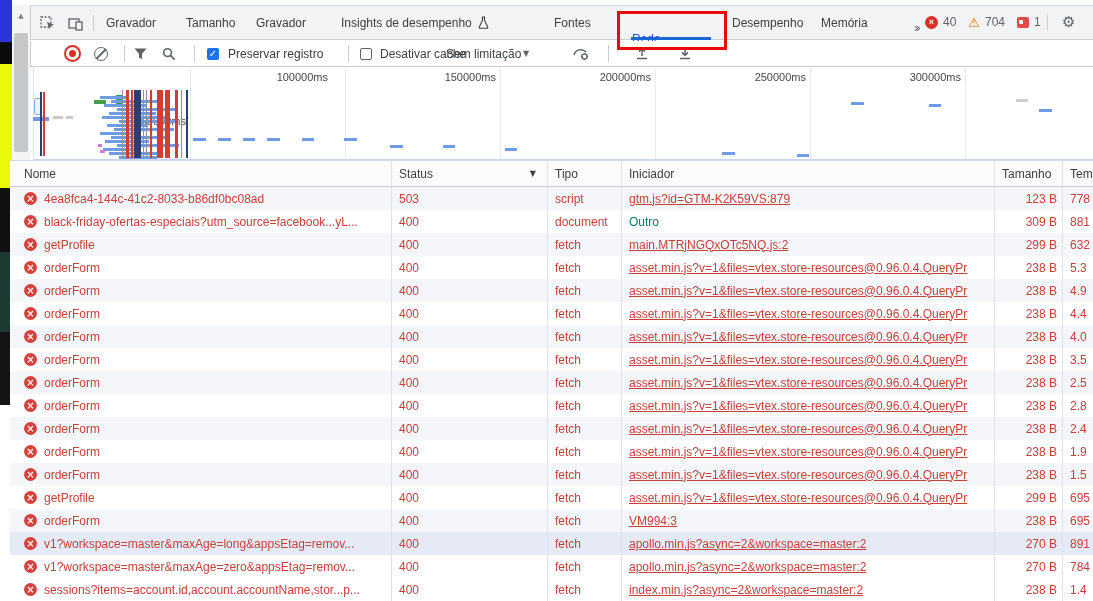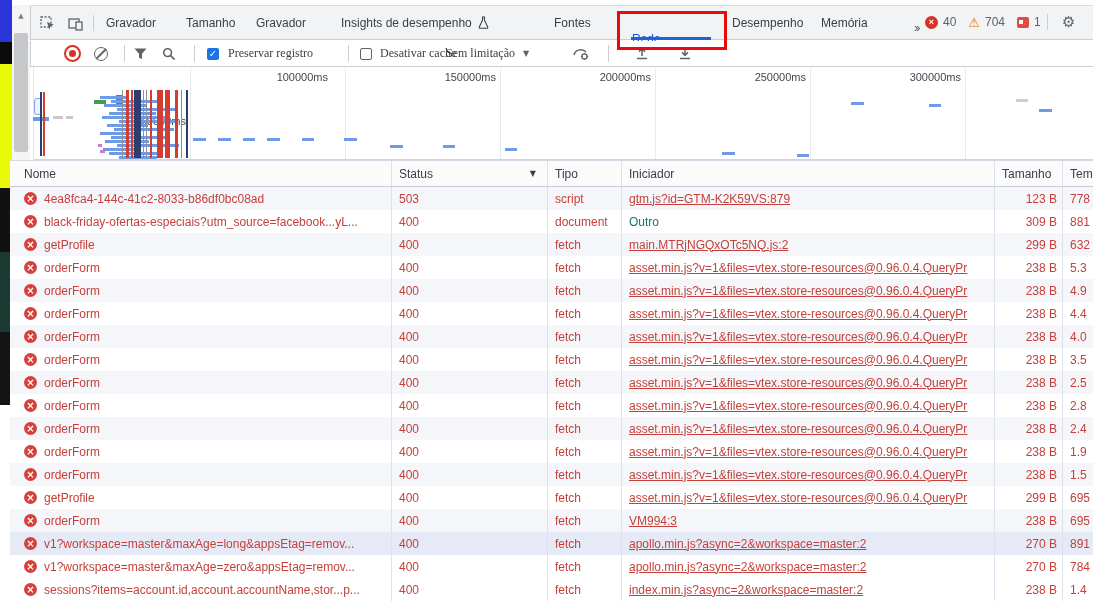--- a/index.html
+++ b/index.html
@@ -45,21 +45,21 @@
   .clear-o:after{content:"";position:absolute;left:-1px;top:5px;width:14px;height:1.5px;background:#5f6368;transform:rotate(-45deg);}
   .sep2{position:absolute;top:4px;width:1px;height:17px;background:#cacdd1;}
   #filter{left:103px;}#search{left:131px;}
   .cb{width:12px;height:12px;border-radius:2px;box-sizing:border-box;}
   .cb.on{background:#1a73e8;color:#fff;font-size:10px;display:flex;align-items:center;justify-content:center;font-family:"DejaVu Sans",sans-serif;}
   .cb.off{border:1.5px solid #5f6368;background:#fff;}
   #cb1{left:176px;}#cb1-label{left:197px;}#cb2{left:329px;}#cb2-label{left:349px;}
   #throttle{left:415px;color:#3c4043;}
   #throttle-arrow{left:492px;color:#5f6368;font-size:8px;font-family:"DejaVu Sans",sans-serif;}
   #netcond{left:541px;}#har-import{left:604px;}#har-export{left:647px;}
-  .lbl{white-space:nowrap;font-family:Liberation Serif, serif;}
+  .lbl{white-space:nowrap;}
   
   #overview{left:33px;top:67px;width:1060px;height:93px;background:#fff;border-bottom:1px solid #c9d4ef;border-left:1px solid #dfe6f5;box-sizing:border-box;}
   .tickline{position:absolute;top:1px;width:1px;height:91px;background:#e9ebf2;}
   .ticklabel{position:absolute;top:4px;width:70px;text-align:right;font-size:11px;color:#44474d;}
   #ov-handle{position:absolute;left:0px;top:31px;width:6px;height:15px;border:1px solid #88a4e8;border-radius:3px;background:#eef3ff;}
   .mark{position:absolute;}
   
   #grid-header{left:10px;top:160px;width:1083px;height:27px;background:#fbfbfc;border-bottom:1px solid #c9cdd6;border-top:1px solid #d4d8e2;box-sizing:border-box;display:flex;color:#3c4043;}
   .hc{height:100%;display:flex;align-items:center;box-sizing:border-box;border-right:1px solid #dde1ee;padding-left:7px;white-space:nowrap;overflow:hidden;}
   #rows{left:10px;top:187px;width:1083px;height:414px;}

